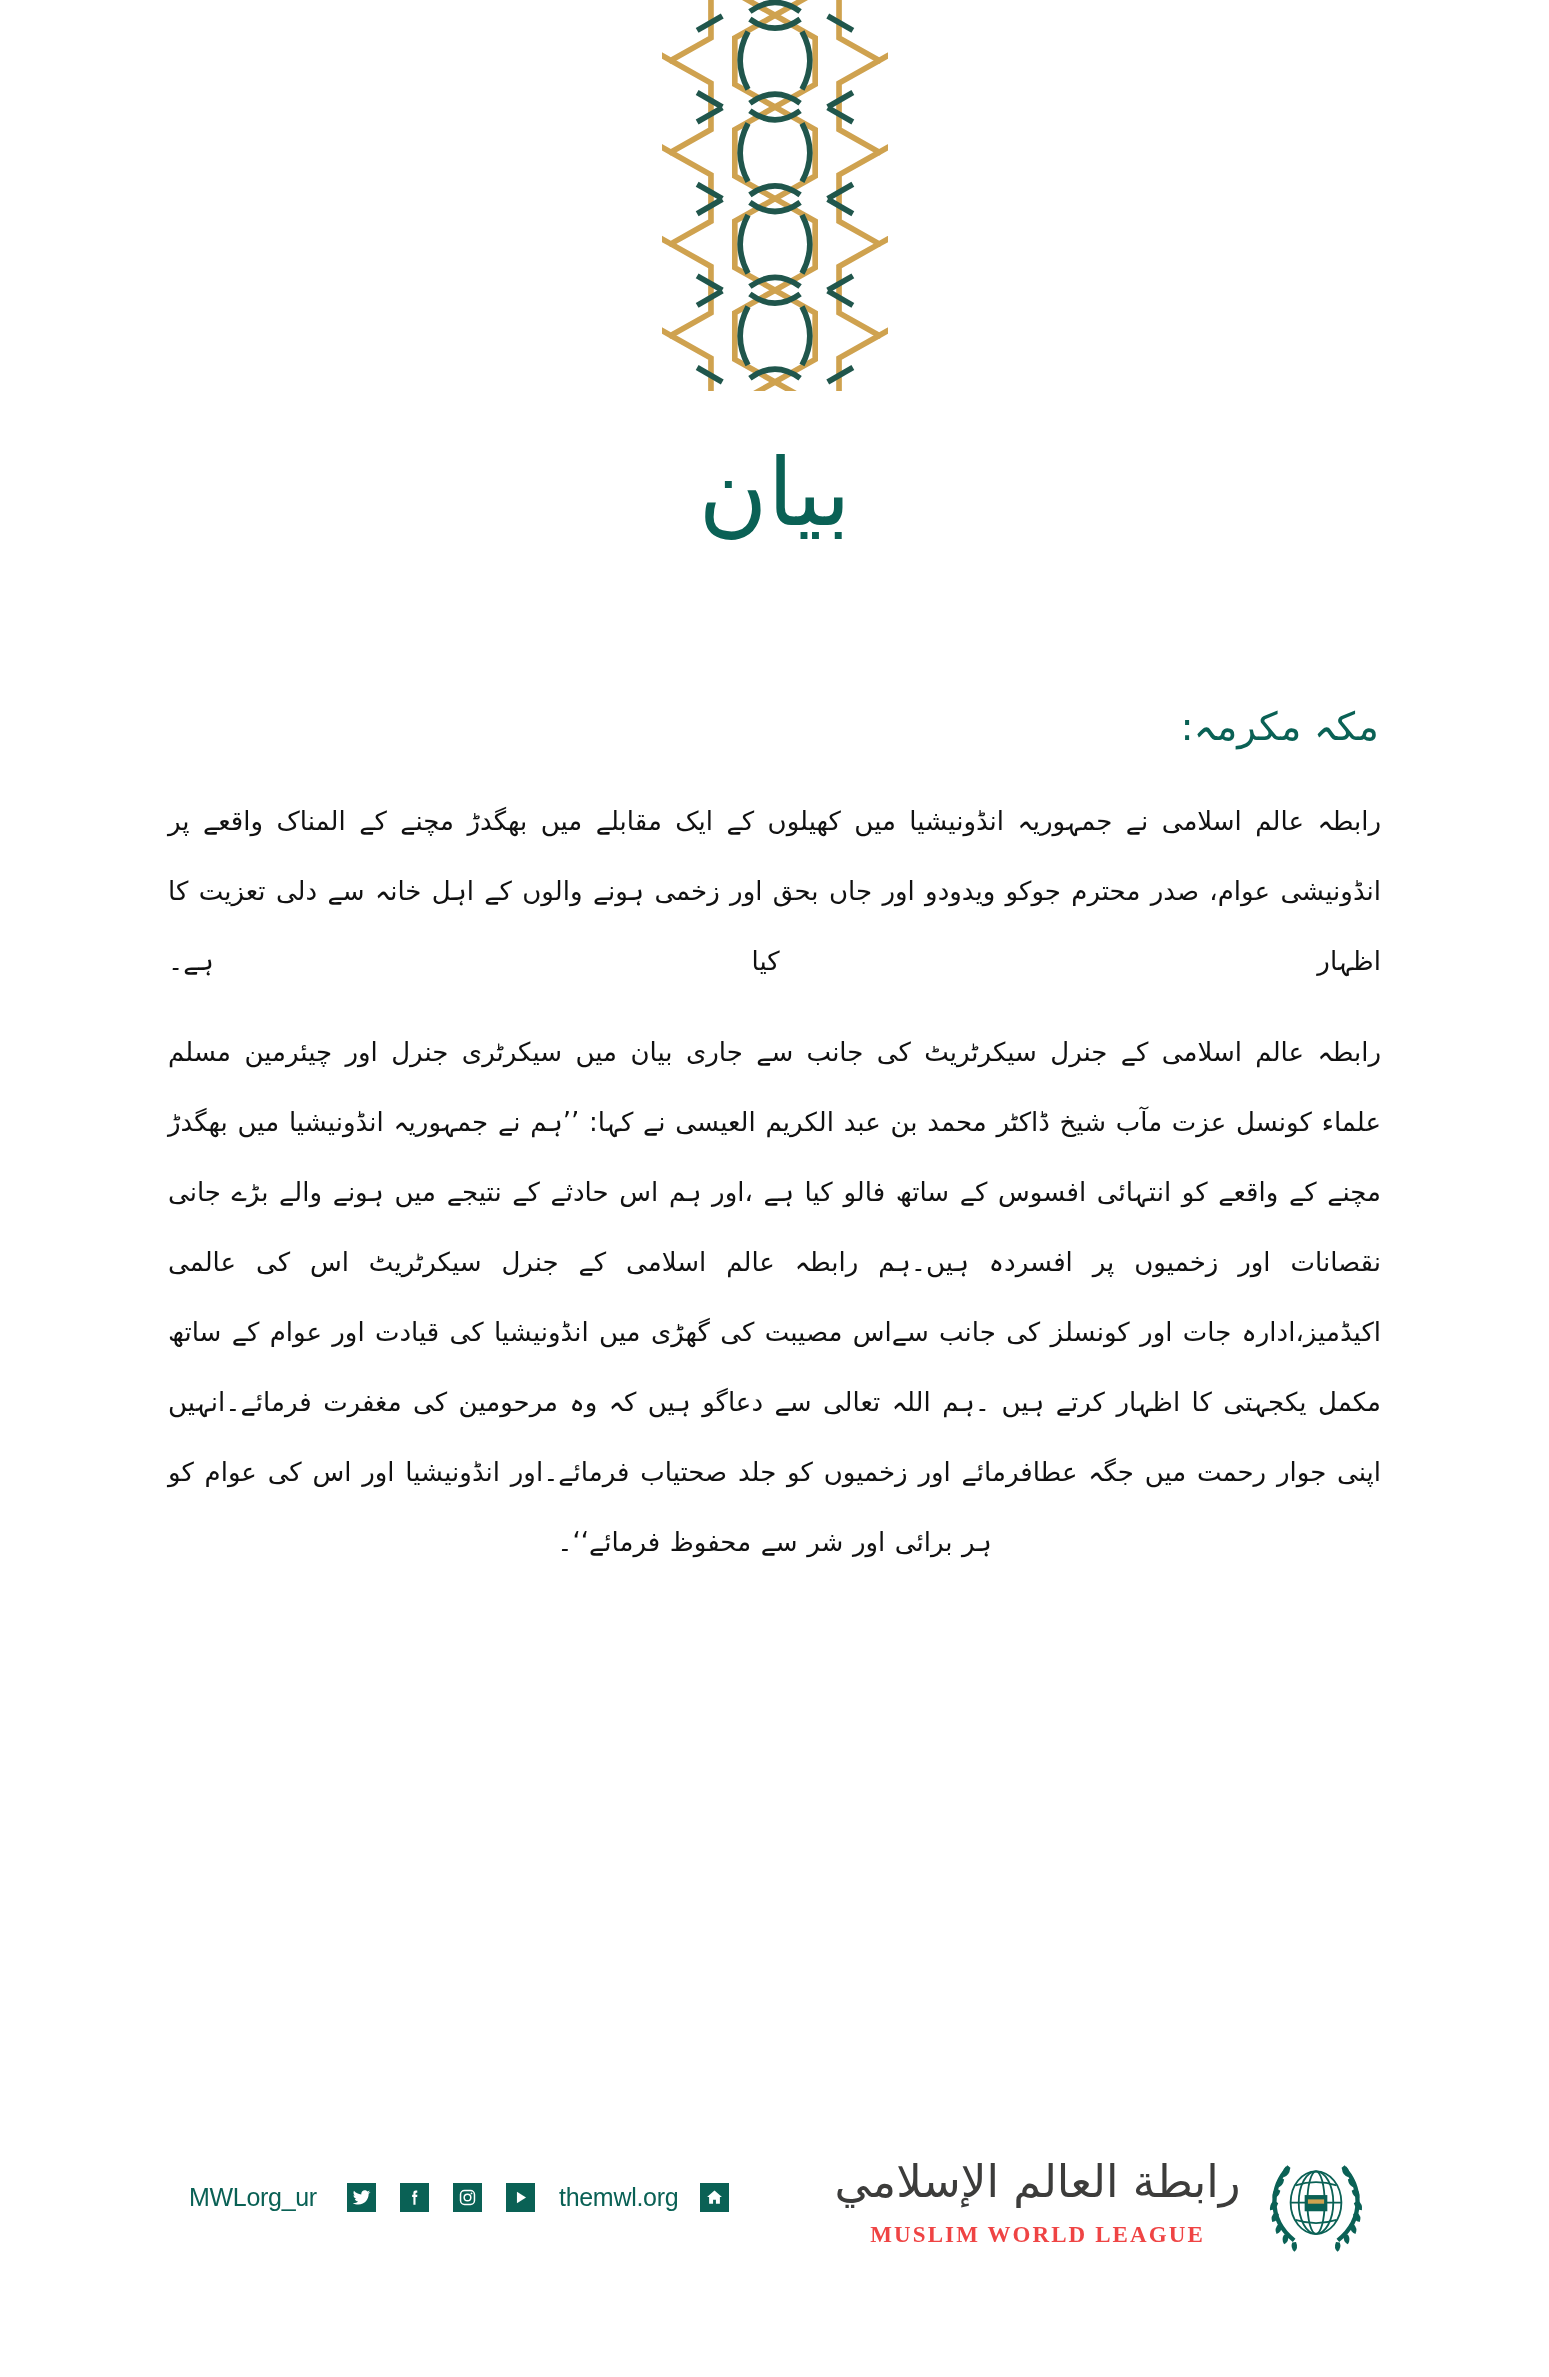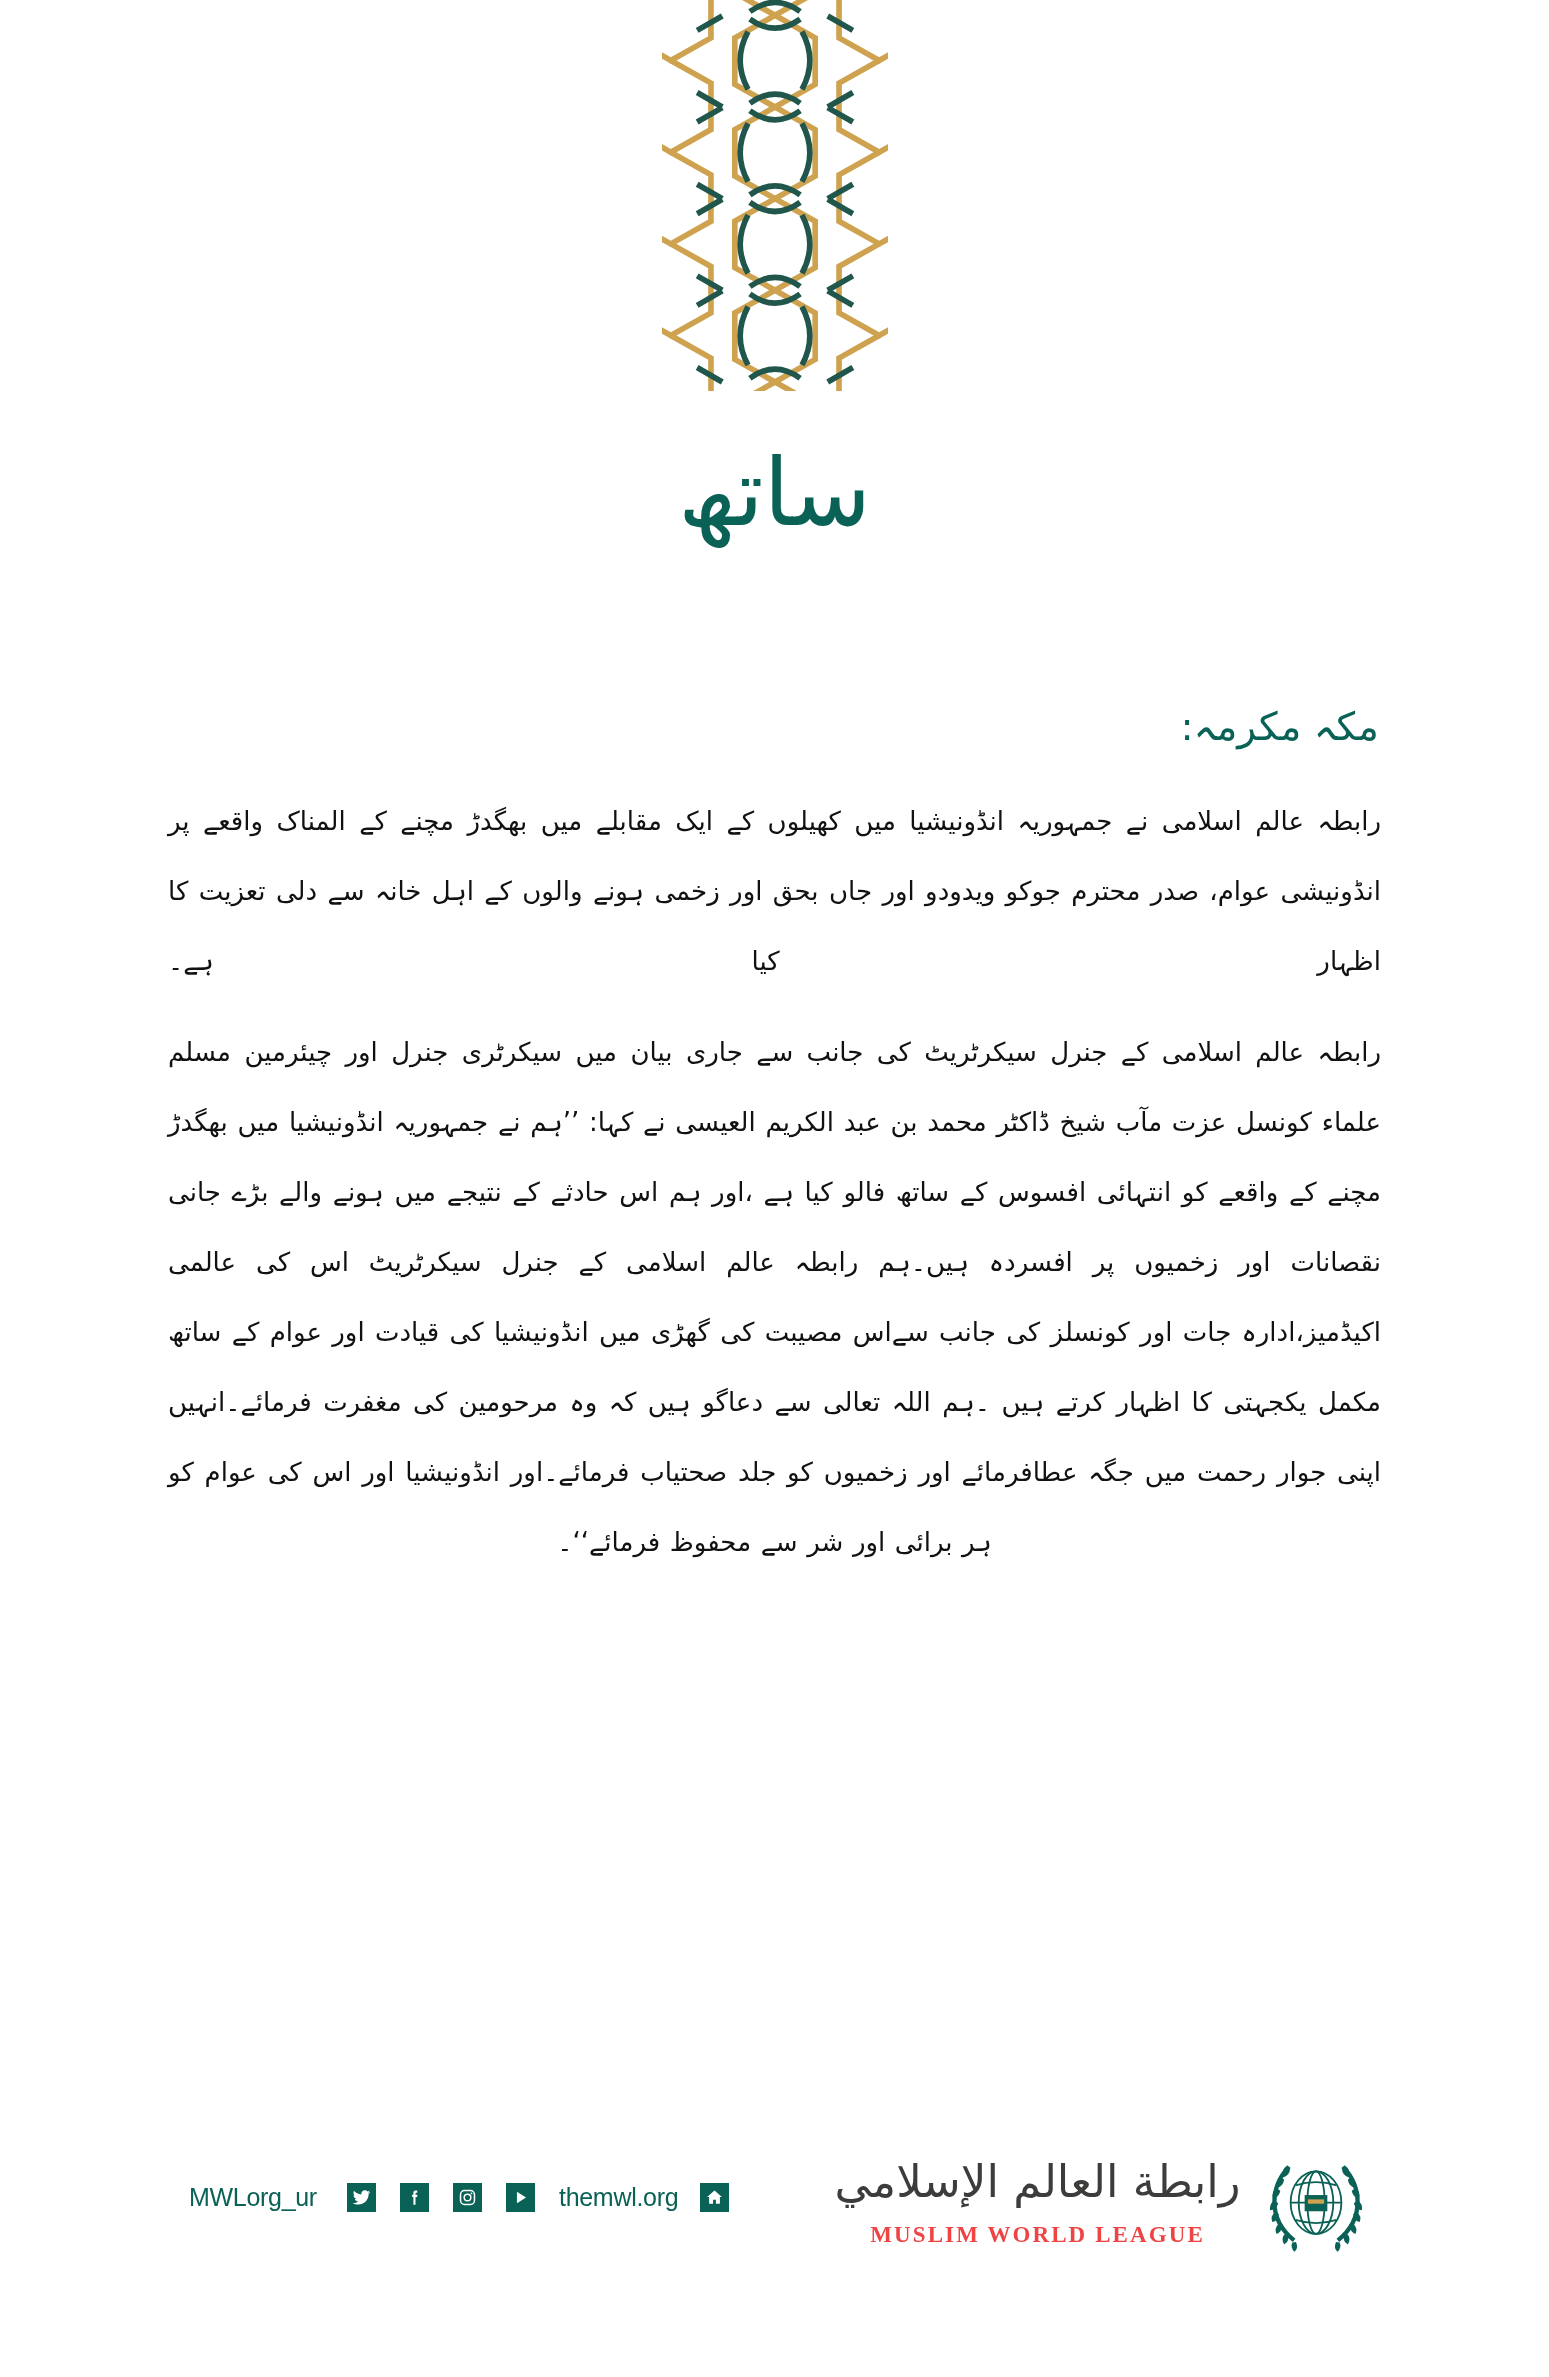--- a/index.html
+++ b/index.html
@@ -241,21 +241,21 @@
           <path d="M 140 30 Q 180 59 220 30"></path>
           <path d="M 140 164 Q 180 135 220 164"></path>
           <path d="M 140 -116 Q 180 -87 220 -116"></path>
           <path d="M 140 18 Q 180 -11 220 18"></path>
         </g>
       </g>
     </svg>
   </div>
 
   <div class="title-wrap">
-    <h1 class="doc-title">ساتھ</h1>
+    <h1 class="doc-title">بیان</h1>
   </div>
 
   <div class="dateline">مکہ مکرمہ:</div>
 
   <div class="body-block">
     <p class="para">رابطہ عالم اسلامی نے جمہوریہ انڈونیشیا میں کھیلوں کے ایک مقابلے میں بھگدڑ مچنے کے المناک واقعے پر انڈونیشی عوام، صدر محترم جوکو ویدودو اور جاں بحق اور زخمی ہونے والوں کے اہل خانہ سے دلی تعزیت کا اظہار کیا ہے۔</p>
     <p class="para">رابطہ عالم اسلامی کے جنرل سیکرٹریٹ کی جانب سے جاری بیان میں سیکرٹری جنرل اور چیئرمین مسلم علماء کونسل عزت مآب شیخ ڈاکٹر محمد بن عبد الکریم العیسی نے کہا: ’’ہم نے جمہوریہ انڈونیشیا میں بھگدڑ مچنے کے واقعے کو انتہائی افسوس کے ساتھ فالو کیا ہے ،اور ہم اس حادثے کے نتیجے میں ہونے والے بڑے جانی نقصانات اور زخمیوں پر افسردہ ہیں۔ہم رابطہ عالم اسلامی کے جنرل سیکرٹریٹ اس کی عالمی اکیڈمیز،ادارہ جات اور کونسلز کی جانب سےاس مصیبت کی گھڑی میں انڈونیشیا کی قیادت اور عوام کے ساتھ مکمل یکجہتی کا اظہار کرتے ہیں ۔ہم اللہ تعالی سے دعاگو ہیں کہ وہ مرحومین کی مغفرت فرمائے۔انہیں اپنی جوار رحمت میں جگہ عطافرمائے اور زخمیوں کو جلد صحتیاب فرمائے۔اور انڈونیشیا اور اس کی عوام کو ہر برائی اور شر سے محفوظ فرمائے‘‘۔</p>
   </div>
 
   <div class="footer">

